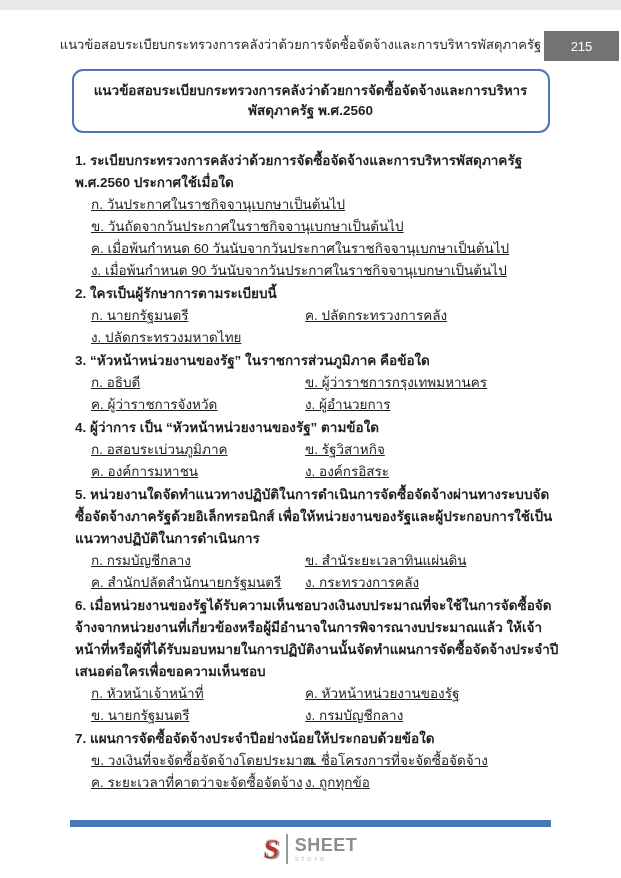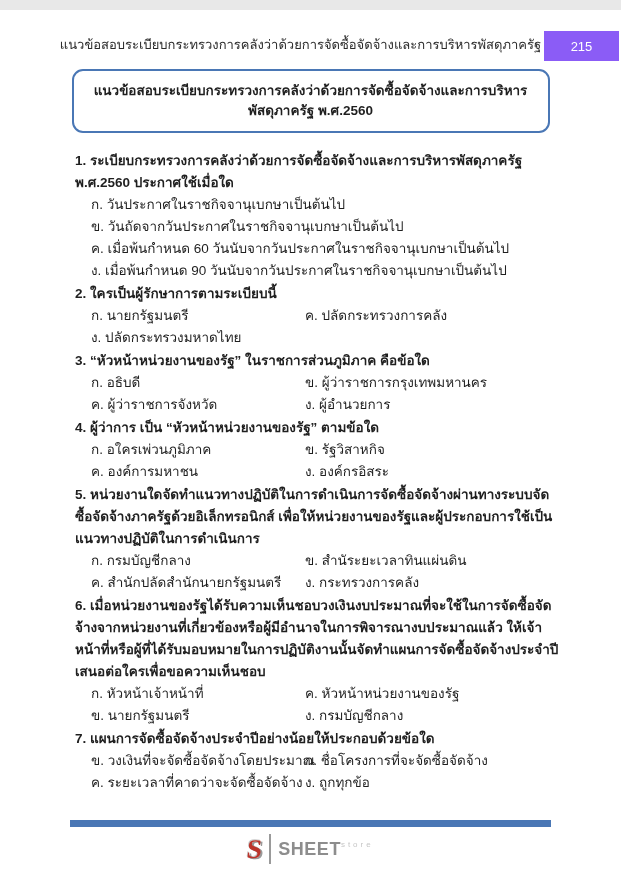--- a/index.html
+++ b/index.html
@@ -29,21 +29,21 @@
     padding-right: 60px;
     padding-left: 40px;
     line-height: 20px;
   }
   .page-number-box {
     position: absolute;
     top: 21px;
     right: 2px;
     width: 75px;
     height: 30px;
-    background: #8b5cf6;
+    background: #737373;
     color: #ffffff;
     display: flex;
     align-items: center;
     justify-content: center;
     font-size: 13px;
   }
 
   
   .title-box {
     width: 478px;
@@ -69,20 +69,21 @@
   .question { margin-bottom: 1px; }
   .q-text {
     font-weight: bold;
     font-size: 13.5px;
     line-height: 22px;
   }
   .options {
     padding-left: 16px;
     font-size: 13.5px;
     line-height: 22px;
+    text-decoration: underline;
   }
   .options.two {
     display: grid;
     grid-template-columns: 214px auto;
   }
   .options.single .option { display: block; }
   .option { white-space: nowrap; overflow: visible; }
 
   
   .page-footer {
@@ -113,21 +114,21 @@
     line-height: 30px;
     color: #bc352c;
     text-shadow: 2px 1px 0 #9a9a9a, -1px -1px 0 #c9c9c9;
     transform: skewX(-6deg);
   }
   .logo-divider {
     width: 2px;
     height: 30px;
     background: #9a9a9a;
   }
-  .logo-text { display: flex; flex-direction: row; }
+  .logo-text { display: flex; flex-direction: column; }
   .logo-name {
     font-weight: bold;
     font-size: 18px;
     line-height: 18px;
     color: #8d8d8d;
     letter-spacing: 0.5px;
   }
   .logo-sub {
     font-size: 8px;
     line-height: 9px;
@@ -174,21 +175,21 @@
         <div class="options two">
           <div class="option">ก. อธิบดี</div>
           <div class="option">ข. ผู้ว่าราชการกรุงเทพมหานคร</div>
           <div class="option">ค. ผู้ว่าราชการจังหวัด</div>
           <div class="option">ง. ผู้อำนวยการ</div>
         </div>
       </section>
       <section class="question">
         <div class="q-text">4. ผู้ว่าการ เป็น “หัวหน้าหน่วยงานของรัฐ” ตามข้อใด</div>
         <div class="options two">
-          <div class="option">ก. อใครเพ่วนภูมิภาค</div>
+          <div class="option">ก. อสอบระเบ่วนภูมิภาค</div>
           <div class="option">ข. รัฐวิสาหกิจ</div>
           <div class="option">ค. องค์การมหาชน</div>
           <div class="option">ง. องค์กรอิสระ</div>
         </div>
       </section>
       <section class="question">
         <div class="q-text">5. หน่วยงานใดจัดทำแนวทางปฏิบัติในการดำเนินการจัดซื้อจัดจ้างผ่านทางระบบจัดซื้อจัดจ้างภาครัฐด้วยอิเล็กทรอนิกส์ เพื่อให้หน่วยงานของรัฐและผู้ประกอบการใช้เป็นแนวทางปฏิบัติในการดำเนินการ</div>
         <div class="options two">
           <div class="option">ก. กรมบัญชีกลาง</div>
           <div class="option">ข. สำนัระยะเวลาทินแผ่นดิน</div>

